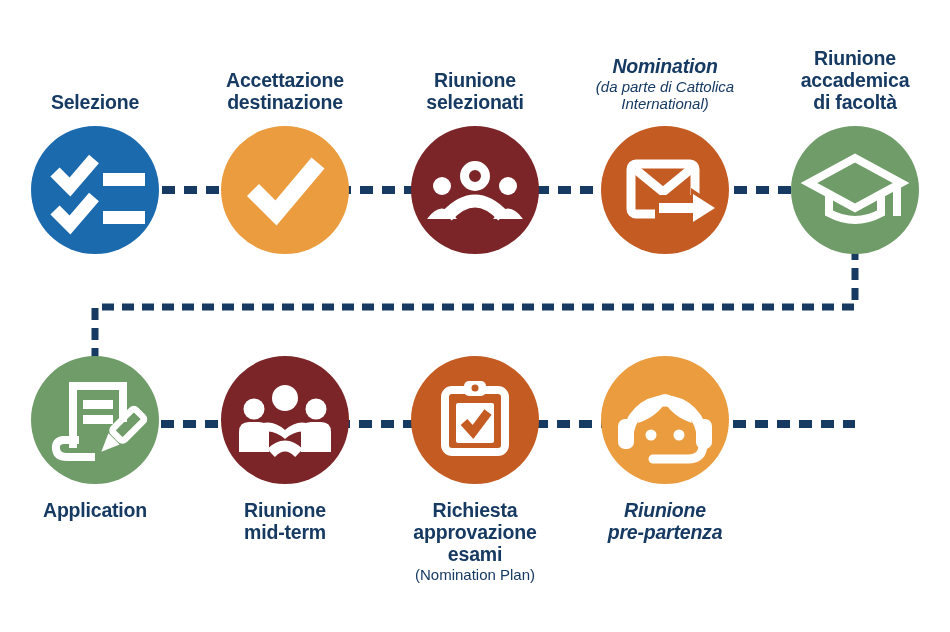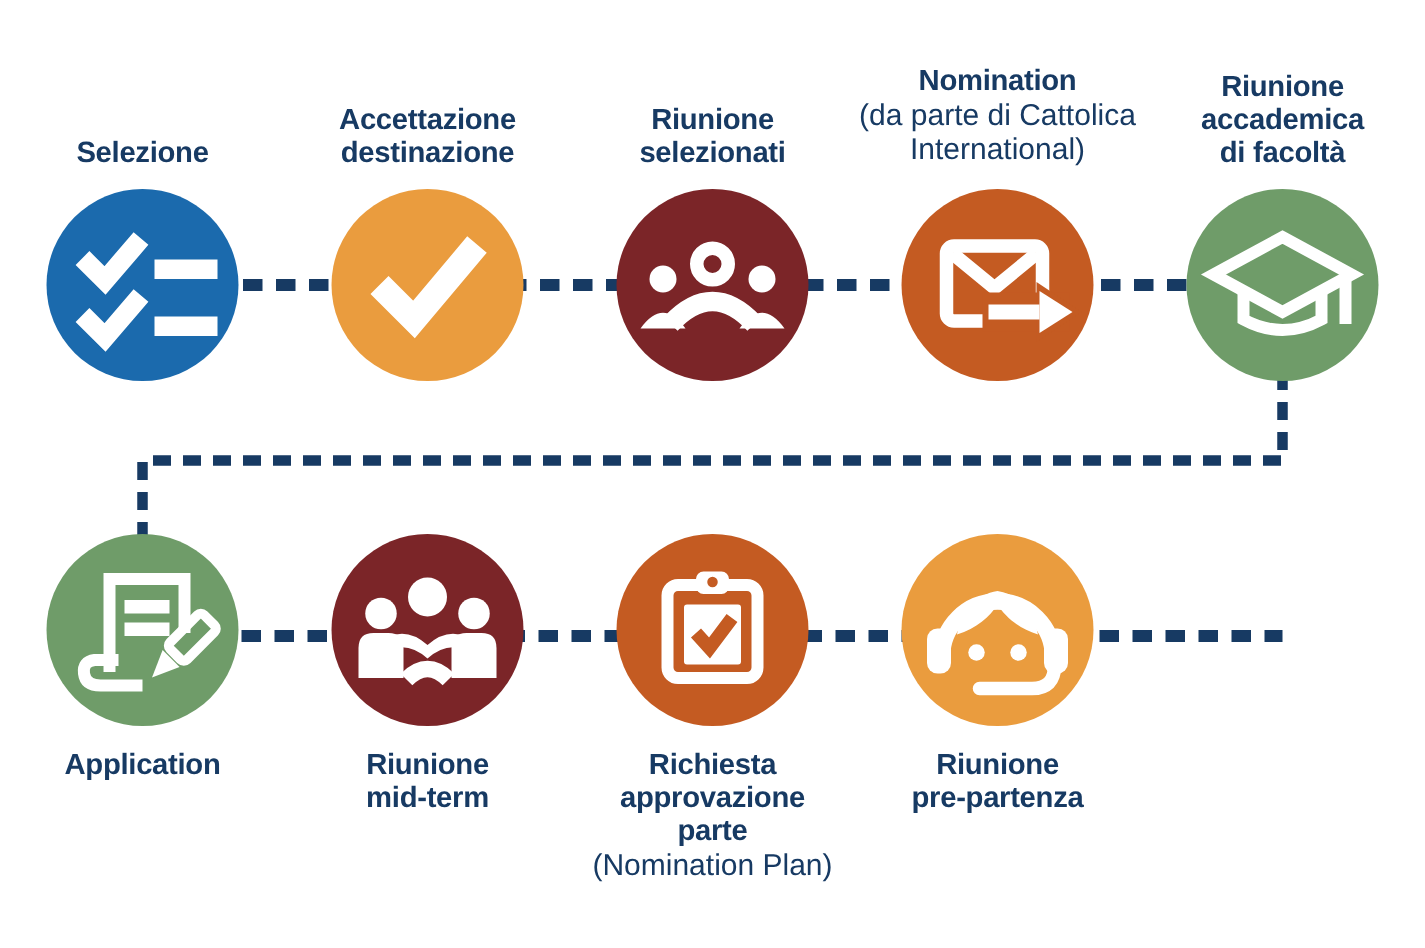--- a/index.html
+++ b/index.html
@@ -2,31 +2,31 @@
 <html style="--navy: #173A63;"><head>
 <meta charset="utf-8">
 <style>
   html,body{margin:0;padding:0;background:#ffffff;}
   .canvas{position:relative;width:950px;height:632px;background:#fff;overflow:hidden;
           font-family:"Liberation Sans", sans-serif;}
   .connector-layer{position:absolute;inset:0;z-index:0;}
   .step{position:absolute;width:190px;z-index:1;}
   .step.top{top:0;height:254px;}
   .step.bottom{top:356px;height:272px;}
-  .c1{left:0;} .c2{left:190px;} .c3{left:380px;} .c4{left:570px;} .c5{left:760px;}
+  .c1{left:0;} .c2{left:190px;} .c3{left:380px;} .c4{left:570px;font-style:italic;} .c5{left:760px;}
   .circle{position:absolute;left:31px;width:128px;height:128px;border-radius:50%;background:var(--c);}
   .step.top .circle{top:126px;}
   .step.bottom .circle{top:0;}
   .circle svg{position:absolute;inset:0;}
   .label-block{position:absolute;left:-12px;right:-12px;text-align:center;}
   .step.top .label-block{bottom:141px;}
   .step.bottom .label-block{top:143px;}
   .label{color:var(--navy);font-size:19.5px;font-weight:bold;line-height:1.13;
          white-space:pre-line;letter-spacing:-0.2px;}
-  .sublabel{color:var(--navy);font-size:20px;font-weight:normal;line-height:1.18;
+  .sublabel{color:var(--navy);font-size:15px;font-weight:normal;line-height:1.18;
             white-space:pre-line;margin-top:1px;}
   .sublabel:empty{display:none;}
 </style>
 </head>
 <body>
 
 <div class="canvas">
 
   <svg class="connector-layer" width="950" height="632" viewBox="0 0 950 632">
     <path class="conn" d="M96 190 H855" fill="none" stroke-width="8" stroke-dasharray="13 9" stroke="#173A63"></path>
@@ -158,21 +158,21 @@
         <rect x="34" y="34" width="60" height="62" rx="7" fill="none" stroke="#fff" stroke-width="8"></rect>
         <rect x="53" y="25" width="22" height="15" rx="5" fill="#fff"></rect>
         <circle cx="64" cy="32" r="3.5" fill="var(--c)"></circle>
         <rect x="45" y="47" width="38" height="40" rx="2" fill="#fff"></rect>
         <path d="M53 66 L62 76 L77 56" fill="none" stroke="var(--c)" stroke-width="9"></path>
       </svg>
     </div>
     <div class="label-block">
       <div class="label">Richiesta
 approvazione
-parte</div>
+esami</div>
       <div class="sublabel">(Nomination Plan)</div>
     </div>
   </div>
 
   <div class="step bottom c4" style="--c: #EA9C3E;">
     <div class="circle">
       <svg viewBox="0 0 128 128">
         <path d="M27 82 A 37 37 0 1 1 101 82" fill="none" stroke="#fff" stroke-width="11"></path>
         <path d="M64 38 C 50 40 40 52 37 67 C 50 63 59 55 64 47 C 69 55 78 63 91 67 C 88 52 78 40 64 38 Z" fill="#fff"></path>
         <circle cx="50" cy="79" r="5.5" fill="#fff"></circle>

